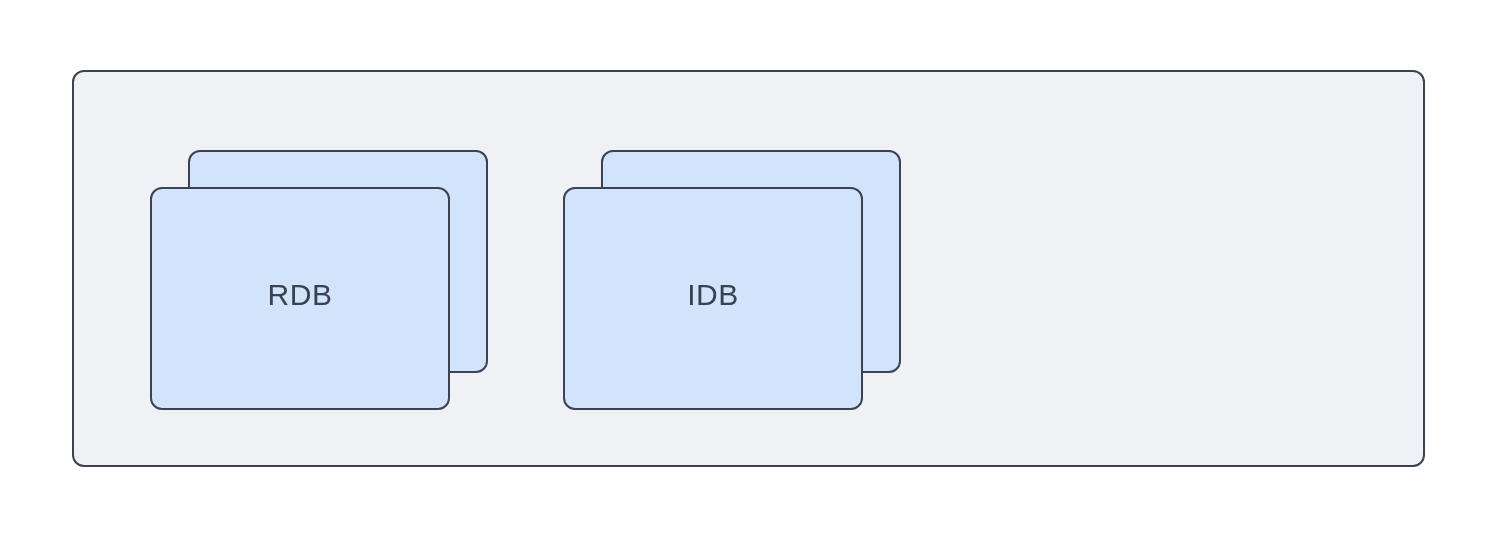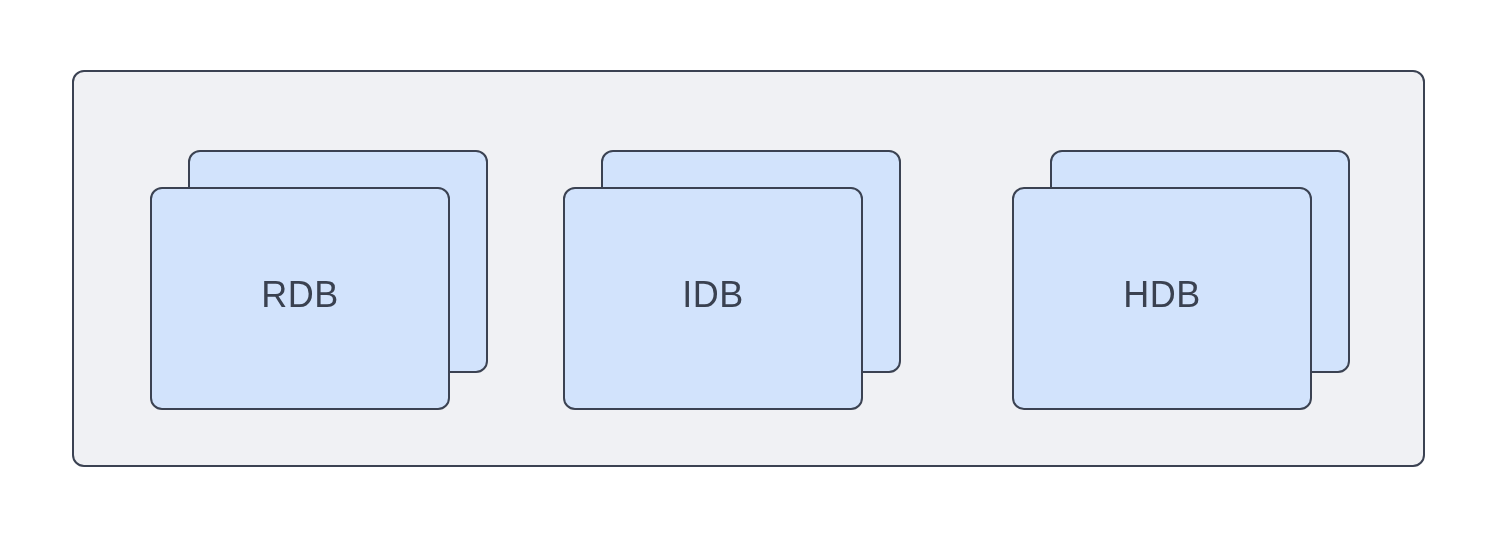--- a/index.html
+++ b/index.html
@@ -56,21 +56,21 @@
     top: -37px;
   }
   .card-front {
     left: 0;
     top: 0;
     display: flex;
     align-items: center;
     justify-content: center;
   }
   .card-label {
-    font-size: 36px;
+    font-size: 30px;
     letter-spacing: 0.5px;
     color: var(--label-color);
     line-height: 1;
     margin-top: -8px;
     user-select: none;
   }
 </style>
 </head>
 <body>
 
@@ -85,20 +85,14 @@
     </div>
   </div>
 
   <div class="stack stack-idb">
     <div class="card card-back"></div>
     <div class="card card-front">
       <span class="card-label">IDB</span>
     </div>
   </div>
 
-  <div class="stack stack-hdb">
-    <div class="card card-back"></div>
-    <div class="card card-front">
-      <span class="card-label">HDB</span>
-    </div>
-  </div>
 
 </div>
 
 </body></html>

